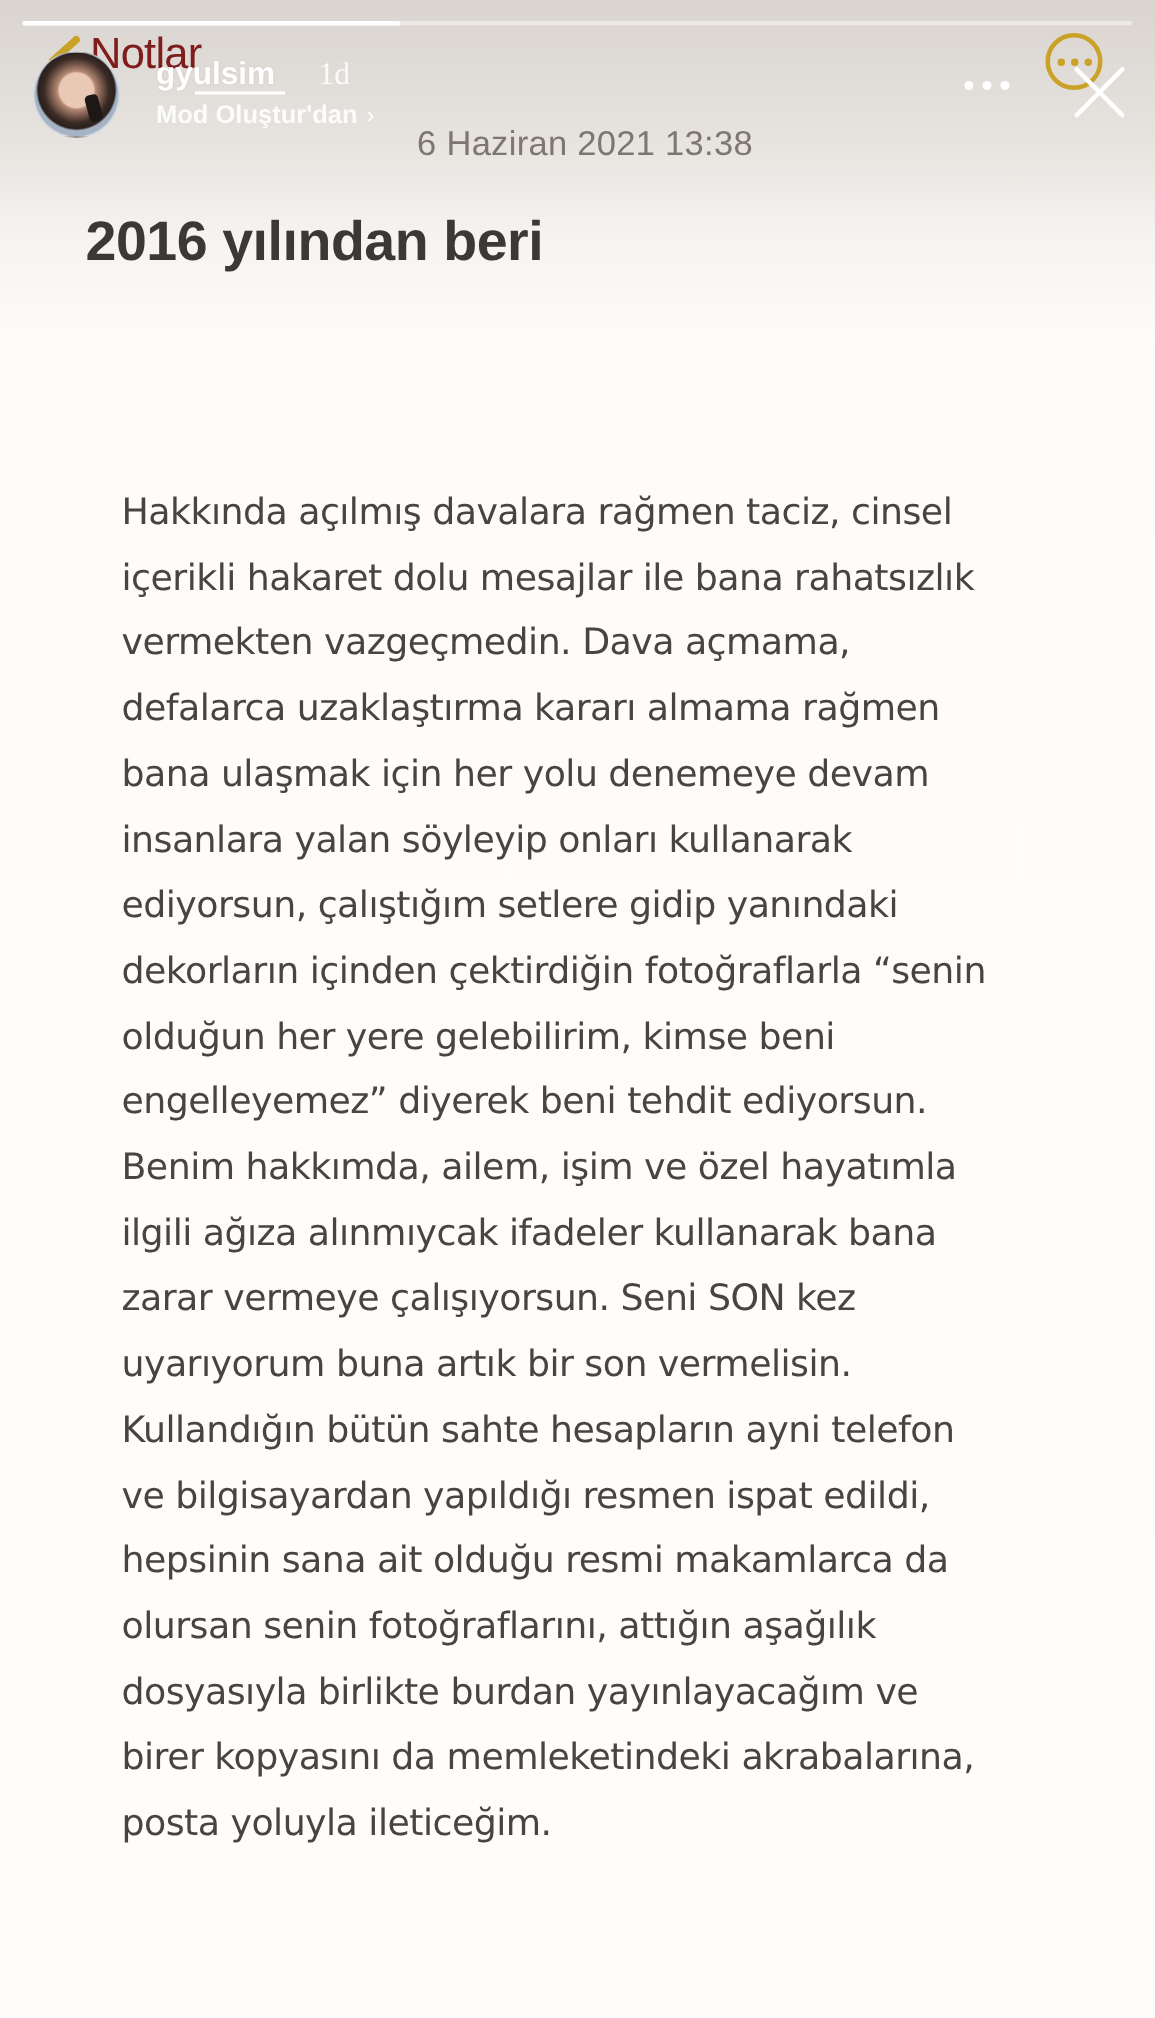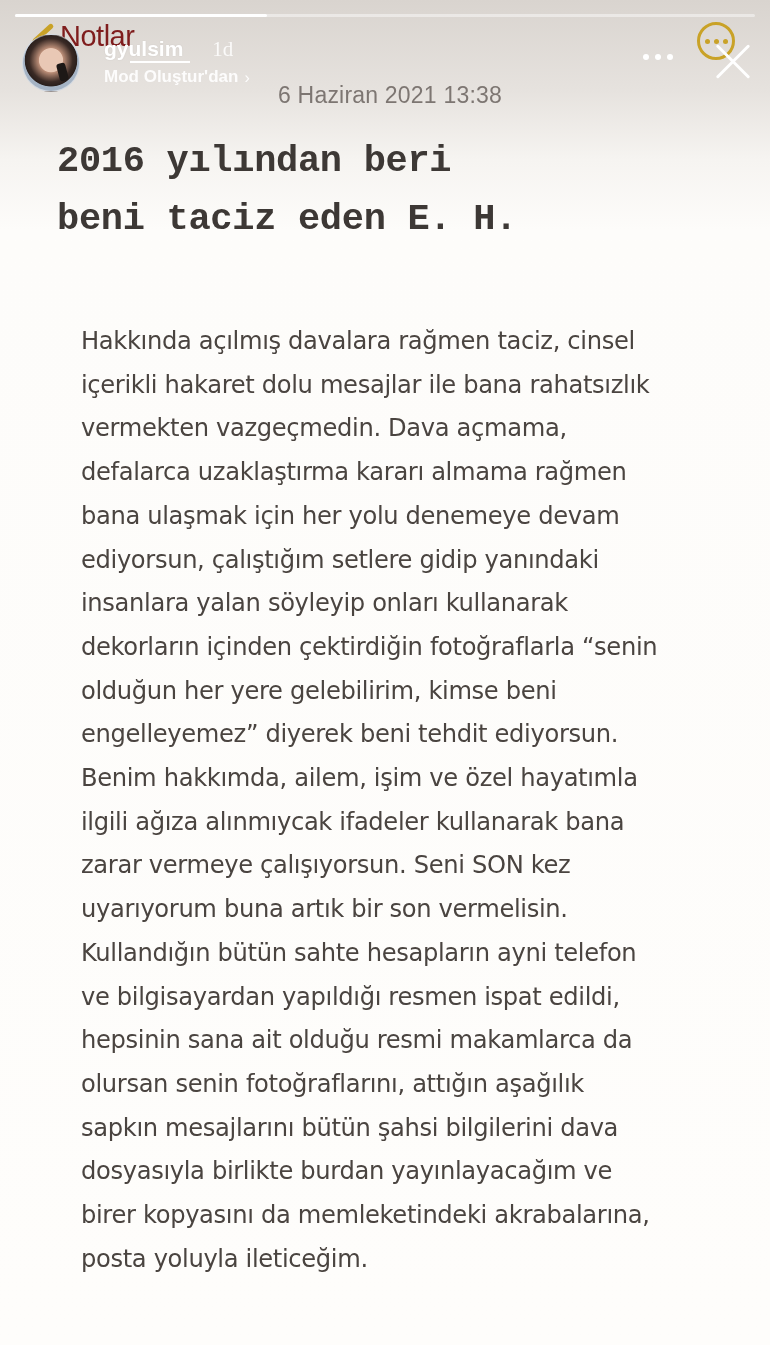--- a/index.html
+++ b/index.html
@@ -33,21 +33,21 @@
     .notes-more i {
       display: block; width: 5px; height: 5px; border-radius: 50%; background: #c9a227;
     }
     .note-date {
       position: absolute; left: 0; width: 780px; top: 82px;
       text-align: center;
       font-size: 23px; color: #7d7672; letter-spacing: 0.2px;
     }
     .note-title {
       position: absolute; left: 57px; top: 132px; width: 680px;
-      font-family: Liberation Mono, monospace;
+      font-family: Liberation Sans, sans-serif;
       font-weight: 700; font-size: 37px; line-height: 58px;
       color: #3d3835; letter-spacing: -0.3px;
     }
     .note-body {
       position: absolute; left: 57px; top: 320px; width: 690px;
       font-family: "DejaVu Sans", "Liberation Sans", sans-serif;
       font-size: 24.2px; line-height: 43.7px;
       color: #4a4440; letter-spacing: -0.35px; margin-left: 24px;
     }
     .note-body .line { display: block; white-space: nowrap; }
@@ -120,43 +120,41 @@
 <div class="notes-more">
   <i></i>
     <i></i>
     <i></i>
 </div>
 
 <div class="note-date">6 Haziran 2021 13:38</div>
 
 <div class="note-title">
   <div>2016 yılından beri</div>
-  <div>beni taciz eden E. H.</div>
 </div>
 
 <div class="note-body">
   <span class="line">Hakkında açılmış davalara rağmen taciz, cinsel</span>
   <span class="line">içerikli hakaret dolu mesajlar ile bana rahatsızlık</span>
   <span class="line">vermekten vazgeçmedin. Dava açmama,</span>
   <span class="line">defalarca uzaklaştırma kararı almama rağmen</span>
   <span class="line">bana ulaşmak için her yolu denemeye devam</span>
+  <span class="line">insanlara yalan söyleyip onları kullanarak</span>
   <span class="line">ediyorsun, çalıştığım setlere gidip yanındaki</span>
-  <span class="line">insanlara yalan söyleyip onları kullanarak</span>
   <span class="line">dekorların içinden çektirdiğin fotoğraflarla “senin</span>
   <span class="line">olduğun her yere gelebilirim, kimse beni</span>
   <span class="line">engelleyemez” diyerek beni tehdit ediyorsun.</span>
   <span class="line">Benim hakkımda, ailem, işim ve özel hayatımla</span>
   <span class="line">ilgili ağıza alınmıycak ifadeler kullanarak bana</span>
   <span class="line">zarar vermeye çalışıyorsun. Seni SON kez</span>
   <span class="line">uyarıyorum buna artık bir son vermelisin.</span>
   <span class="line">Kullandığın bütün sahte hesapların ayni telefon</span>
   <span class="line">ve bilgisayardan yapıldığı resmen ispat edildi,</span>
   <span class="line">hepsinin sana ait olduğu resmi makamlarca da</span>
   <span class="line">olursan senin fotoğraflarını, attığın aşağılık</span>
-  <span class="line">sapkın mesajlarını bütün şahsi bilgilerini dava</span>
   <span class="line">dosyasıyla birlikte burdan yayınlayacağım ve</span>
   <span class="line">birer kopyasını da memleketindeki akrabalarına,</span>
   <span class="line">posta yoluyla ileticeğim.</span>
 </div>
 
 <div class="progress">
   <div class="fill" id="progress-fill" style="width: 34%;"></div>
 </div>
 
 <div class="avatar">

